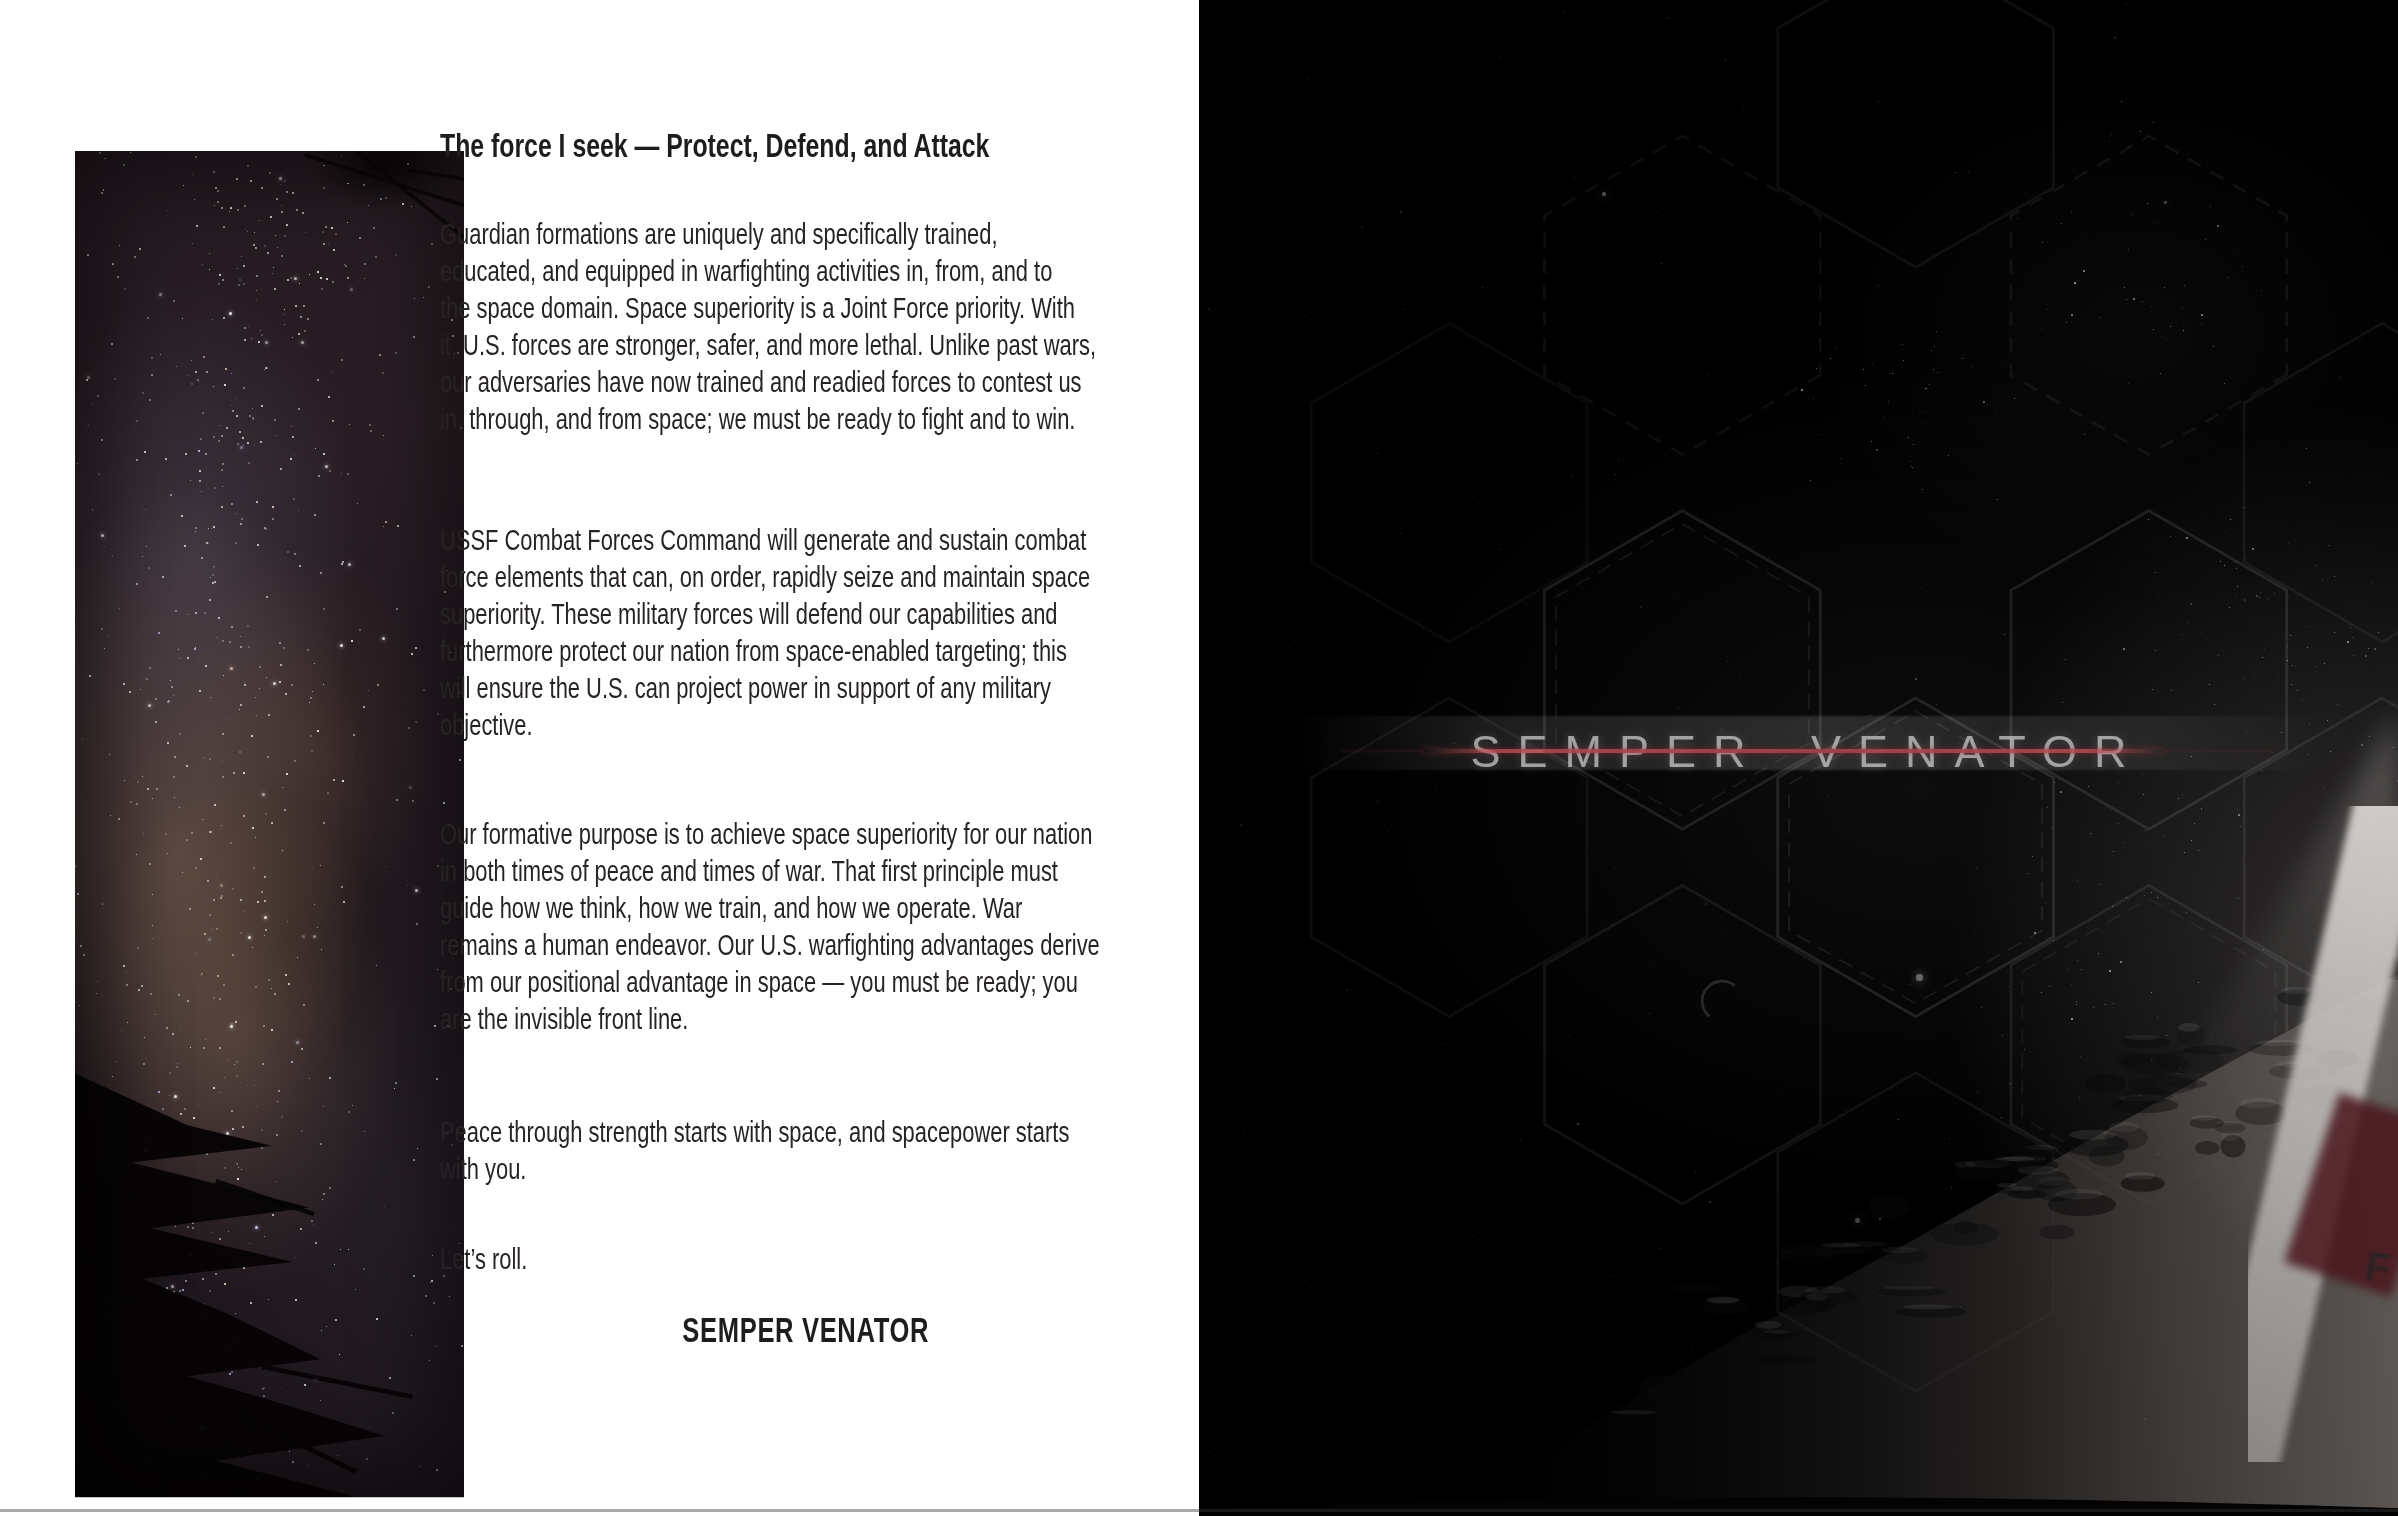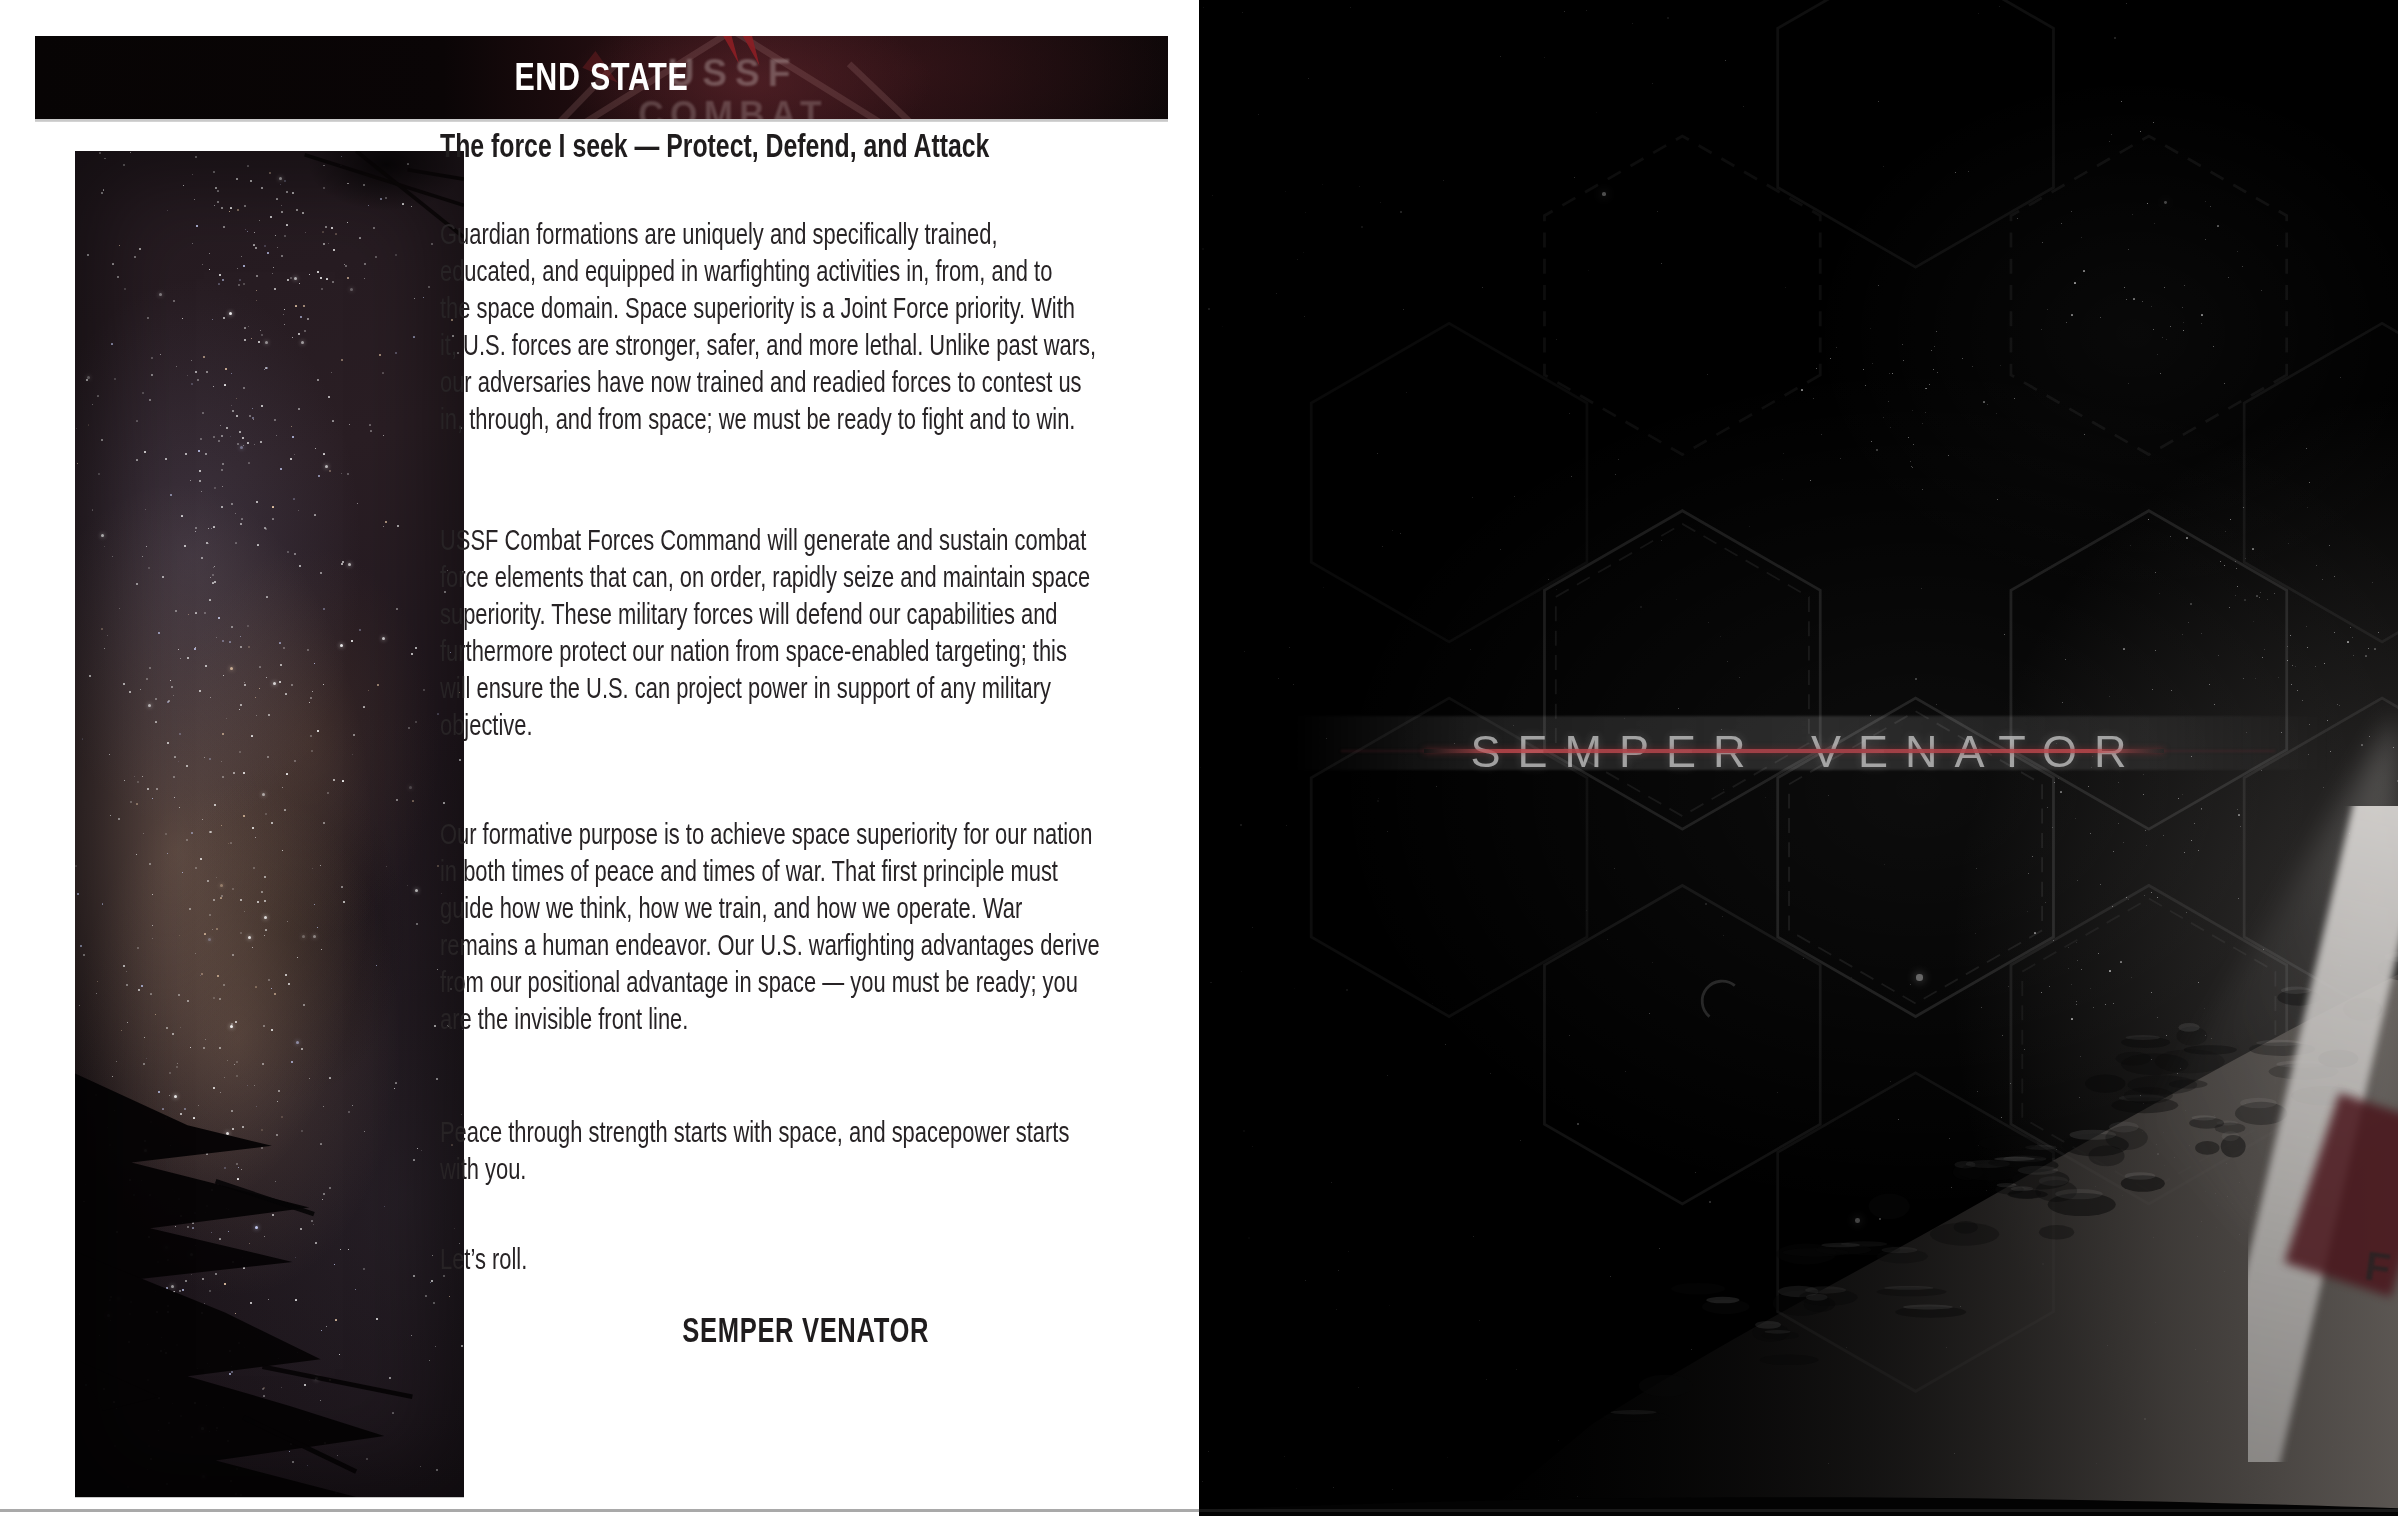--- a/index.html
+++ b/index.html
@@ -79,38 +79,20 @@
   .flag-letter{position:absolute;right:7.5px;top:438px;font-size:41px;font-weight:bold;
       color:rgba(35,35,35,0.75);transform:rotate(8deg);filter:blur(0.9px);}
 </style>
 </head>
 <body>
 
 <div class="spread">
 
   <section class="page page-left">
 
-    <header class="title-bar">
-      <svg class="emblem-lines" width="1133" height="83" viewBox="0 0 1209 89">
-        <g stroke="rgba(150,105,105,0.30)" stroke-width="7" fill="none" opacity="0.9">
-          <path d="M745,-6 L588,92"></path>
-          <path d="M745,-6 L902,92"></path>
-          <path d="M620,30 L560,92"></path>
-          <path d="M870,30 L935,92"></path>
-        </g>
-        <g fill="rgba(140,30,36,0.9)">
-          <polygon points="735,0 752,30 744,0"></polygon>
-          <polygon points="756,0 774,32 766,0"></polygon>
-        </g>
-        <polygon points="598,16 622,50 584,34" fill="rgba(120,30,35,0.45)"></polygon>
-      </svg>
-      <div class="emblem-word w1">USSF</div>
-      <div class="emblem-word w2">COMBAT</div>
-      <h1 class="bar-title">END STATE</h1>
-    </header>
 
     <figure class="star-photo">
       <div class="photo-stars" id="photoStars">
           <i style="left: 74px; top: 248px; width: 2.1px; height: 2.1px; background: rgb(255, 255, 255); opacity: 0.52;"></i>
           <i style="left: 205px; top: 513px; width: 1.5px; height: 1.5px; background: rgb(255, 255, 255); opacity: 0.7;"></i>
           <i style="left: 177px; top: 257px; width: 1.3px; height: 1.3px; background: rgb(204, 212, 255); opacity: 0.62;"></i>
           <i style="left: 245px; top: 1249px; width: 1.3px; height: 1.3px; background: rgb(255, 255, 255); opacity: 0.54;"></i>
           <i style="left: 160px; top: 391px; width: 1.7px; height: 1.7px; background: rgb(255, 255, 255); opacity: 0.29;"></i>
           <i style="left: 71px; top: 907px; width: 1.3px; height: 1.3px; background: rgb(204, 212, 255); opacity: 0.23;"></i>
           <i style="left: 169px; top: 760px; width: 1.3px; height: 1.3px; background: rgb(255, 255, 255); opacity: 0.31;"></i>

